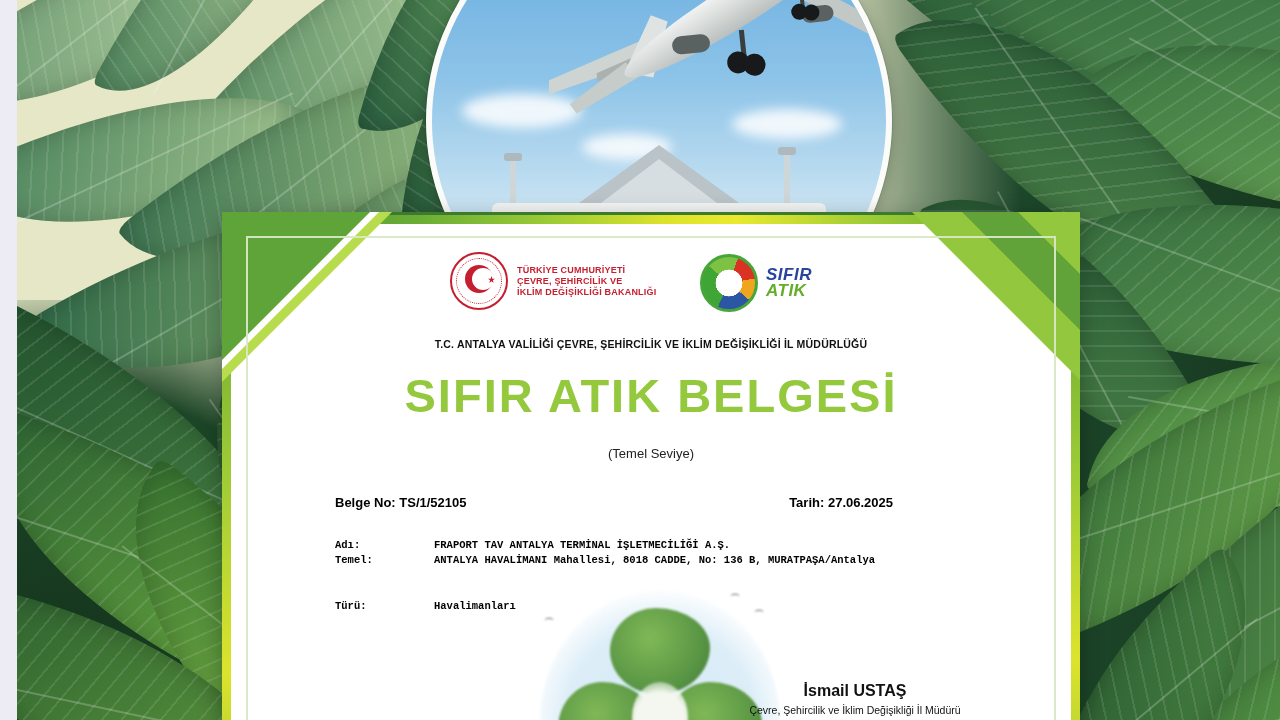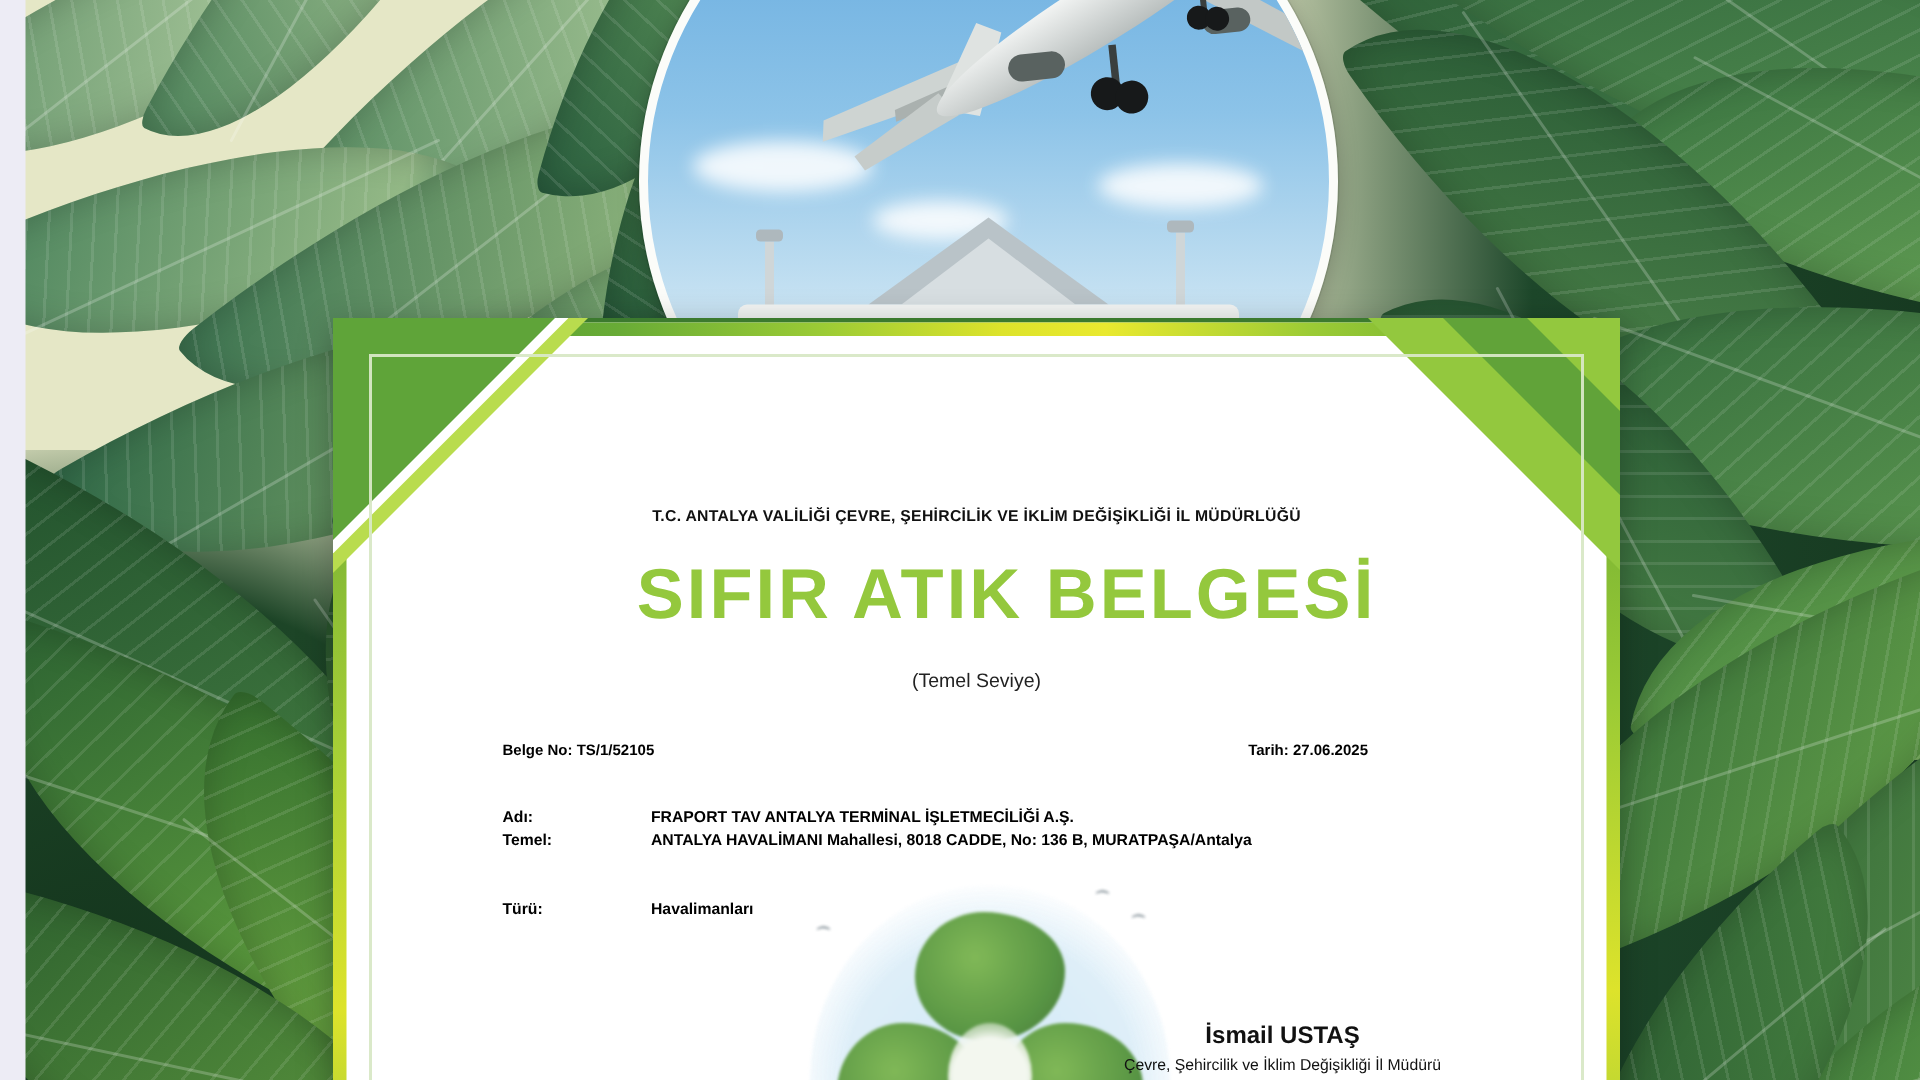--- a/index.html
+++ b/index.html
@@ -72,26 +72,26 @@
   #zw-logo{position:absolute;left:478px;top:2px;display:flex;align-items:center;}
   #zw-ring{width:52px;height:52px;border-radius:50%;flex:0 0 auto;
     background:radial-gradient(circle at 50% 50%,#ffffff 0 36%,transparent 37%),
       conic-gradient(from 20deg,#da3324 0 60deg,#f0a51e 60deg 110deg,#2a56a4 110deg 185deg,#3fa535 185deg 290deg,#7dc242 290deg 360deg);
     border:3px solid #46a63a;}
   #zw-wordmark{margin-left:8px;font-weight:900;font-style:italic;font-size:17px;line-height:16px;letter-spacing:.5px;}
   #zw-wordmark .l1{color:#27459c;} #zw-wordmark .l2{color:#63ad29;}
 
   #authority{left:0;top:126px;width:100%;text-align:center;font-size:10.5px;font-weight:bold;letter-spacing:.2px;}
   #title{left:0;top:156px;width:100%;text-align:center;font-size:47px;font-weight:bold;
-    letter-spacing:2px;color:#94c83d;margin-left:20px;}
+    letter-spacing:2px;color:#94c83d;}
   #subtitle{left:0;top:234px;width:100%;text-align:center;font-size:13px;color:#222;}
 
-  #meta-row{position:absolute;left:113px;right:168px;top:283px;display:flex;
-    justify-content:space-between;font-size:10px;font-weight:bold;}
-  .frow{position:absolute;left:113px;font-size:10.5px;font-weight:bold;display:flex;}
+  #meta-row{position:absolute;left:113px;right:187px;top:283px;display:flex;
+    justify-content:space-between;font-size:13px;font-weight:bold;}
+  .frow{position:absolute;left:113px;font-size:10.5px;font-weight:bold;display:flex;font-family:Liberation Mono, monospace;}
   .frow .flabel{width:55px;flex:0 0 auto;}
   .frow .fvalue{white-space:nowrap;padding-left:44px;}
   #frow-0{top:327px;} #frow-1{top:342px;} #frow-2{top:388px;}
 
   #body-par{left:109px;top:415px;width:640px;text-align:center;font-size:10.5px;
     font-weight:bold;color:#1b1b1b;line-height:16px;z-index:3;}
 
   #watermark{position:absolute;left:318px;top:378px;width:240px;height:260px;z-index:2;
     filter:blur(1.2px);opacity:.95;}
   #watermark .wsky{position:absolute;inset:0;border-radius:50%;
@@ -281,20 +281,39 @@
   <div class="b-top"></div>
 
   <div class="tri tl" style="width:170px;height:170px;background:#b9dc4e;"></div>
   <div class="tri tl" style="width:157px;height:157px;background:#ffffff;"></div>
   <div class="tri tl" style="width:148px;height:148px;background:#5fa439;"></div>
   <div class="tri tr" style="width:168px;height:168px;background:#93c83e;"></div>
   <div class="tri tr" style="width:118px;height:118px;background:#61a339;"></div>
   <div class="tri tr" style="width:62px;height:62px;background:#93c83e;"></div>
   <div id="inner-frame"></div>
 
+  <div id="logo-row">
+    <div id="ministry-logo">
+      <div id="ministry-seal">
+        <div class="ring"></div>
+          <div class="crescent"></div>
+          <div class="star"></div>
+      </div>
+      <div id="ministry-name" style="white-space:pre-line;">TÜRKİYE CUMHURİYETİ
+ÇEVRE, ŞEHİRCİLİK VE
+İKLİM DEĞİŞİKLİĞİ BAKANLIĞI</div>
+    </div>
+    <div id="zw-logo">
+      <div id="zw-ring"></div>
+      <div id="zw-wordmark">
+        <div class="l1">SIFIR</div>
+        <div class="l2">ATIK</div>
+      </div>
+    </div>
+  </div>
 
   <div class="cert-text" id="authority">T.C. ANTALYA VALİLİĞİ ÇEVRE, ŞEHİRCİLİK VE İKLİM DEĞİŞİKLİĞİ İL MÜDÜRLÜĞÜ</div>
 
   <div class="cert-text" id="title">SIFIR ATIK BELGESİ</div>
 
   <div class="cert-text" id="subtitle">(Temel Seviye)</div>
 
   <div id="meta-row">
     <div>
       <span>Belge No:</span>

